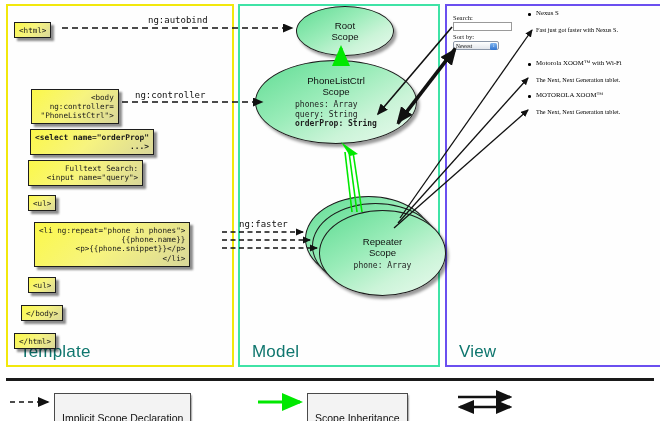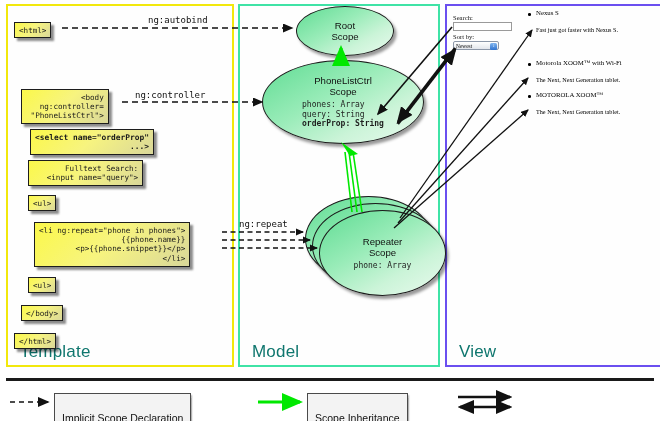--- a/index.html
+++ b/index.html
@@ -72,48 +72,48 @@
     <div class="col-title">Template</div>
   </div>
   <div class="col col-model">
     <div class="col-title">Model</div>
   </div>
   <div class="col col-view">
     <div class="col-title">View</div>
   </div>
 
   <div class="code" style="left:14px;top:22px;">&lt;html&gt;</div>
-  <div class="code" style="left:21px;top:89px;">&lt;body
+  <div class="code" style="left:31px;top:89px;">&lt;body
  ng:controller=
  "PhoneListCtrl"&gt;</div>
   <div class="code bold" style="left:30px;top:129px;">&lt;select name="orderProp"
    ...&gt;</div>
   <div class="code" style="left:28px;top:160px;">Fulltext Search:
    &lt;input name="query"&gt;</div>
   <div class="code" style="left:28px;top:195px;">&lt;ul&gt;</div>
   <div class="code" style="left:34px;top:222px;">&lt;li ng:repeat="phone in phones"&gt;
    {{phone.name}}
    &lt;p&gt;{{phone.snippet}}&lt;/p&gt;
 &lt;/li&gt;</div>
   <div class="code" style="left:28px;top:277px;">&lt;ul&gt;</div>
   <div class="code" style="left:21px;top:305px;">&lt;/body&gt;</div>
   <div class="code" style="left:14px;top:333px;">&lt;/html&gt;</div>
 
   <div class="elabel" style="left:148px;top:15px;">ng:autobind</div>
   <div class="elabel" style="left:135px;top:90px;">ng:controller</div>
-  <div class="elabel" style="left:239px;top:219px;">ng:repeat</div>
+  <div class="elabel" style="left:239px;top:219px;">ng:faster</div>
 
   <div class="ell" style="left:305px;top:196px;width:125px;height:84px;"></div>
   <div class="ell" style="left:312px;top:203px;width:125px;height:84px;"></div>
 
   <div class="ell" style="left:296px;top:6px;width:96px;height:48px;">
     <div class="ttl">Root<br>Scope</div>
   </div>
 
-  <div class="ell" style="left:262px;top:60px;width:160px;height:82px;">
+  <div class="ell" style="left:255px;top:60px;width:160px;height:82px;">
     <div class="ttl">PhoneListCtrl<br>Scope</div>
     <div class="props"><span>phones: Array</span>
 <span>query: String</span>
 <b>orderProp: String</b></div>
   </div>
 
   <div class="ell" style="left:319px;top:210px;width:125px;height:84px;">
     <div class="ttl">Repeater<br>Scope</div>
     <div class="props">phone: Array</div>
   </div>

